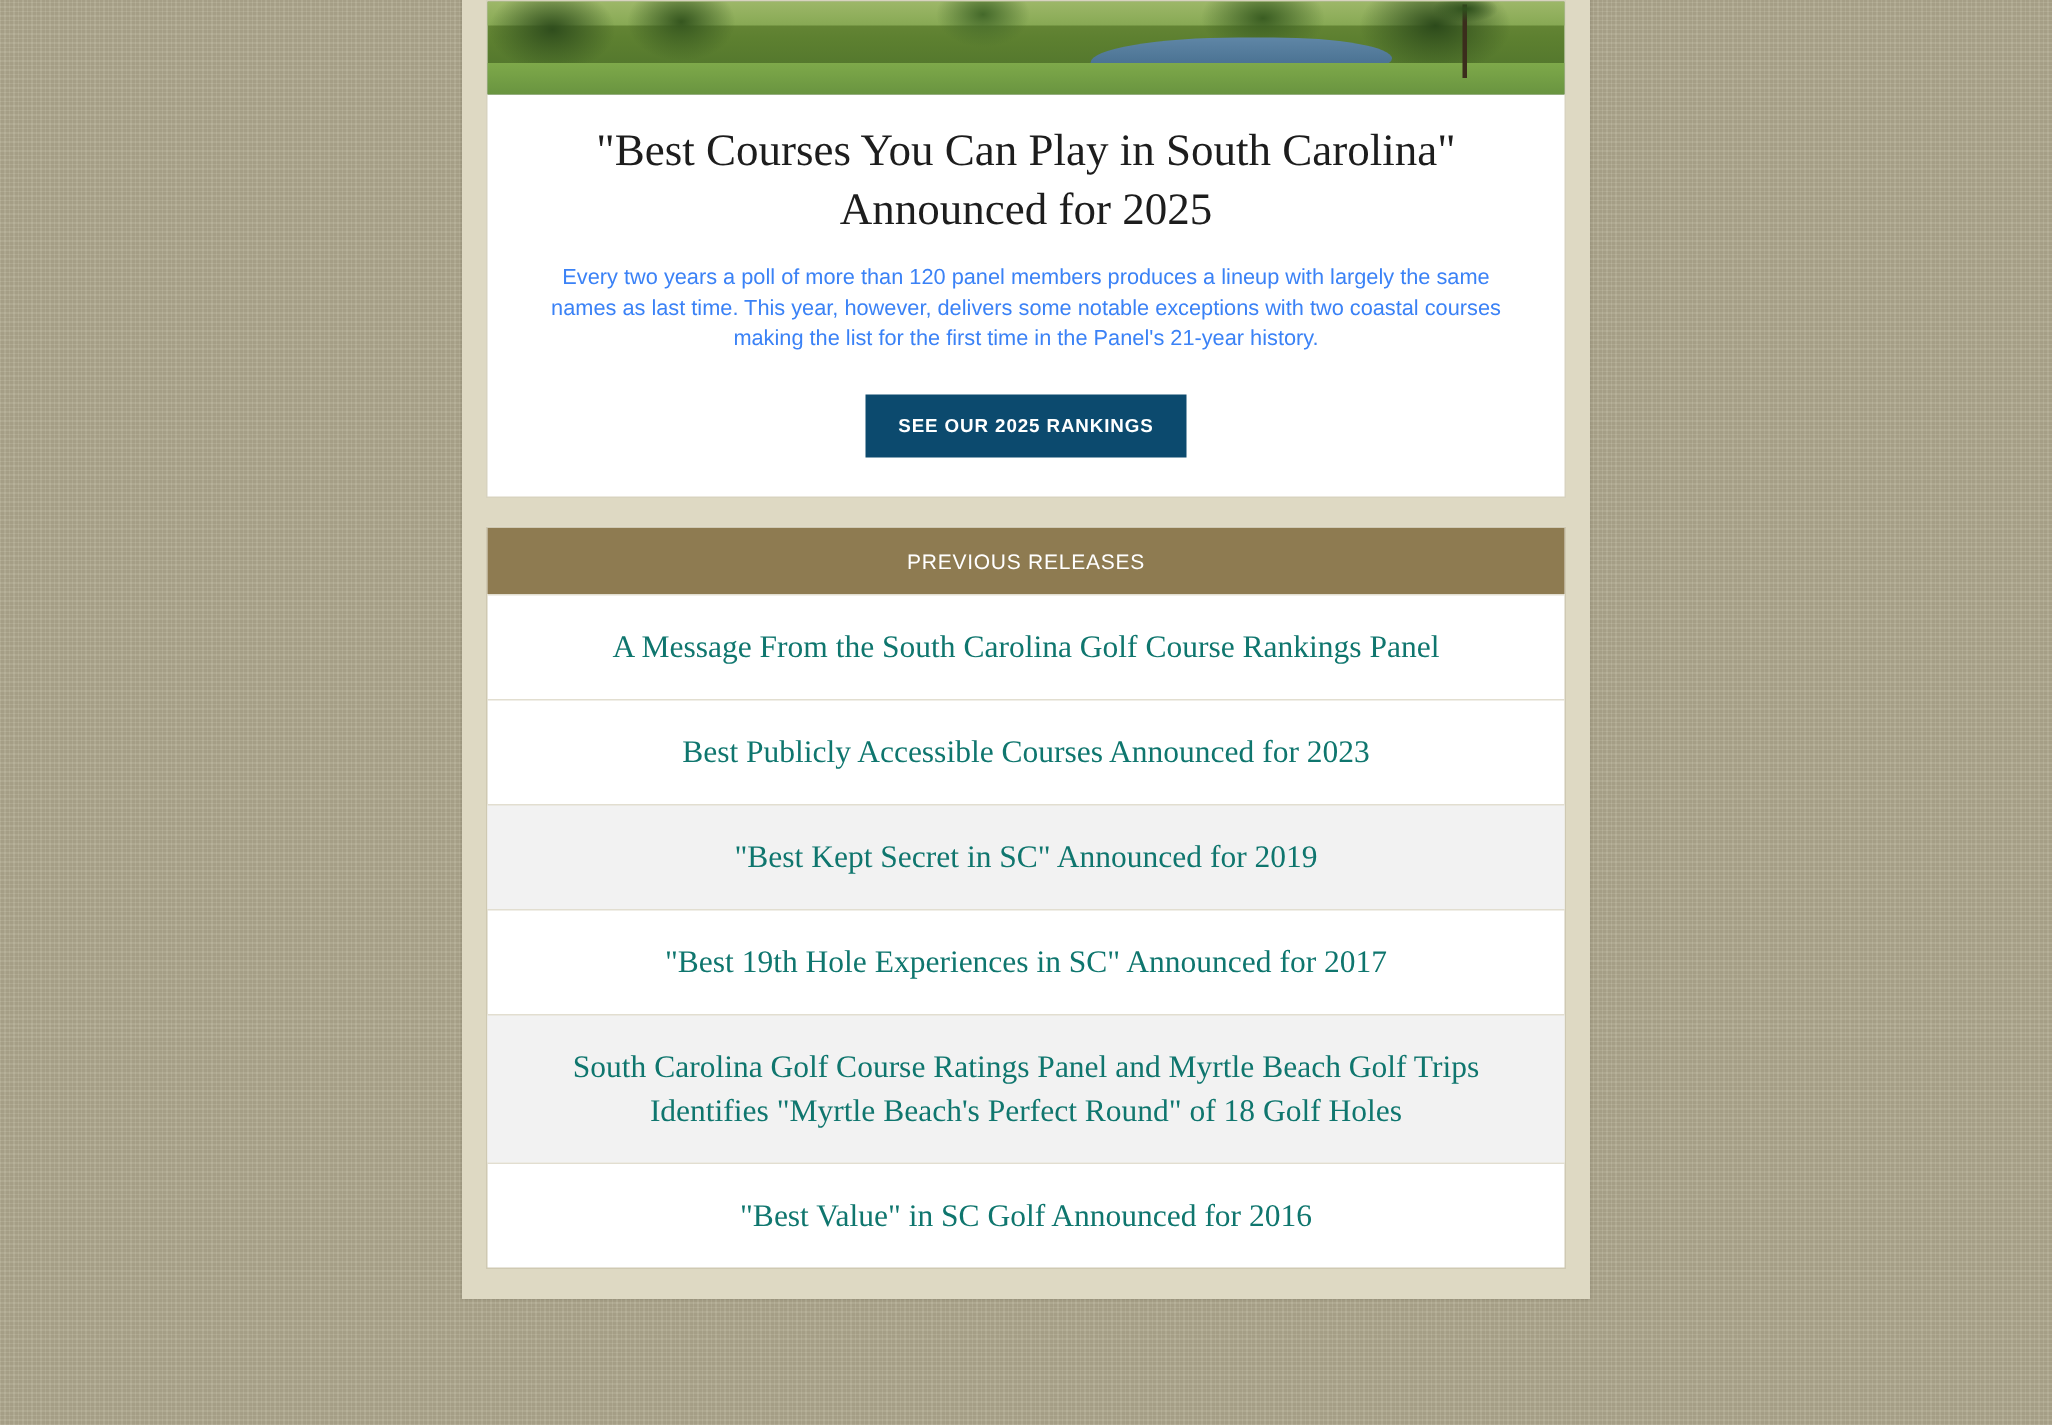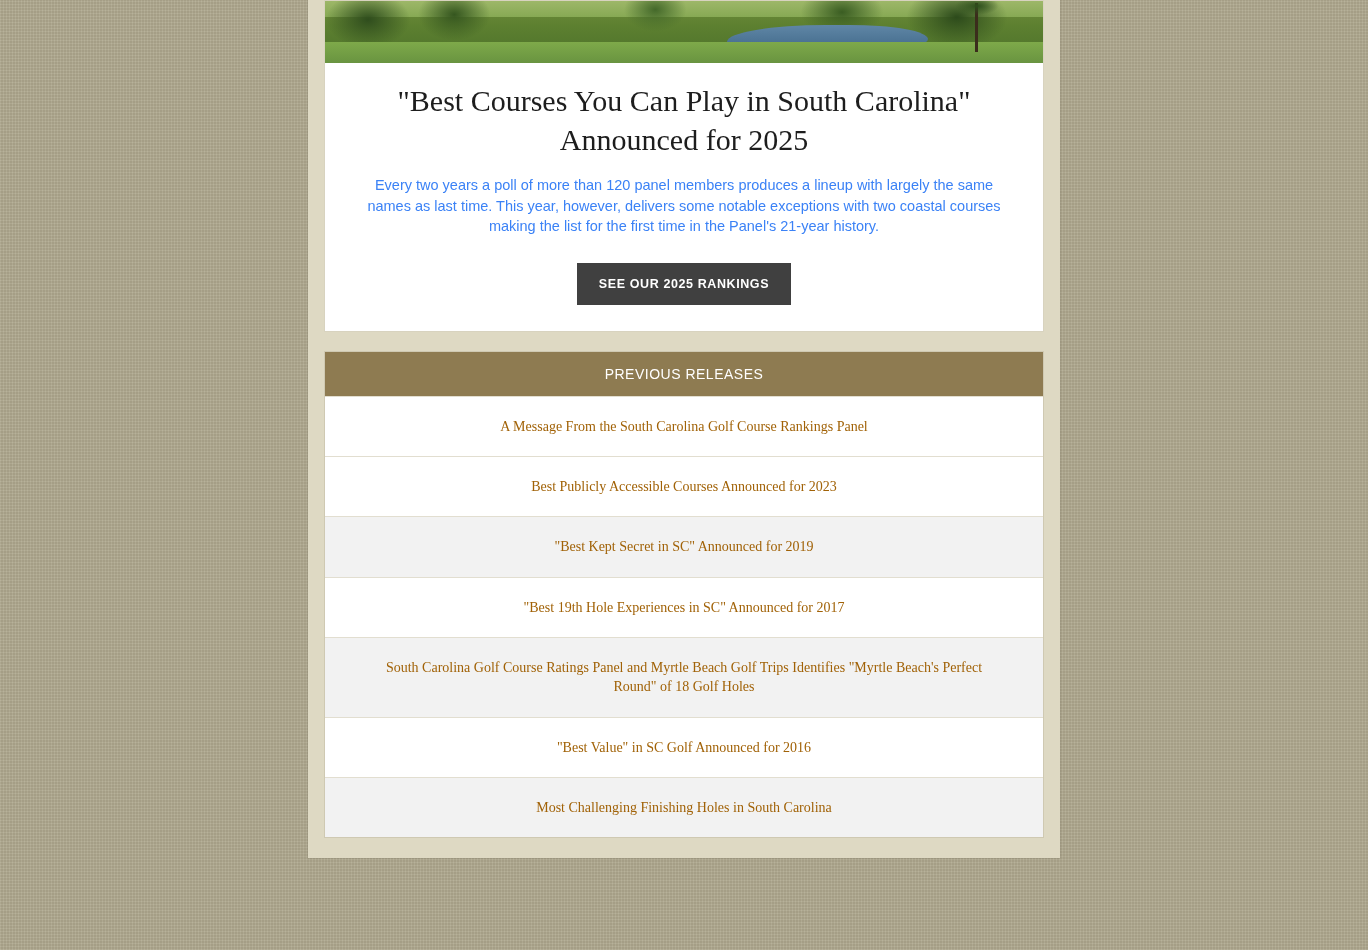--- a/index.html
+++ b/index.html
@@ -98,21 +98,21 @@
   }
   .feature-desc {
     font-size: 14.5px;
     line-height: 1.42;
     color: #3b82f6;
     margin: 0 auto 26px auto;
     max-width: 640px;
   }
   .cta-button {
     display: inline-block;
-    background: #404040;
+    background: #0c4a6e;
     color: #ffffff;
     font-size: 12.5px;
     letter-spacing: 0.6px;
     font-weight: 700;
     padding: 14px 22px;
     border: none;
     cursor: pointer;
     text-transform: uppercase;
     font-family: "Liberation Sans", sans-serif;
   }
@@ -127,23 +127,23 @@
     text-align: center;
     font-size: 14px;
     font-weight: 400;
     letter-spacing: 0.5px;
     padding: 14px 10px;
   }
   .release-item {
     text-align: center;
     padding: 20px 40px;
     font-family: "Liberation Serif", serif;
-    font-size: 14px;
+    font-size: 21px;
     line-height: 1.38;
-    color: #a16207;
+    color: #0f766e;
     border-top: 1px solid #e2ded0;
     cursor: pointer;
   }
   .release-item.alt {
     background: #f2f2f2;
   }
 </style>
 </head>
 <body>
 
@@ -166,17 +166,16 @@
     </div>
 
     <div class="releases-panel">
       <div class="releases-header">PREVIOUS RELEASES</div>
       <div class="release-item">A Message From the South Carolina Golf Course Rankings Panel</div>
       <div class="release-item">Best Publicly Accessible Courses Announced for 2023</div>
       <div class="release-item alt">"Best Kept Secret in SC" Announced for 2019</div>
       <div class="release-item">"Best 19th Hole Experiences in SC" Announced for 2017</div>
       <div class="release-item alt">South Carolina Golf Course Ratings Panel and Myrtle Beach Golf Trips Identifies "Myrtle Beach's Perfect Round" of 18 Golf Holes</div>
       <div class="release-item">"Best Value" in SC Golf Announced for 2016</div>
-      <div class="release-item alt">Most Challenging Finishing Holes in South Carolina</div>
     </div>
 
   </div>
 </div>
 
 </body></html>

